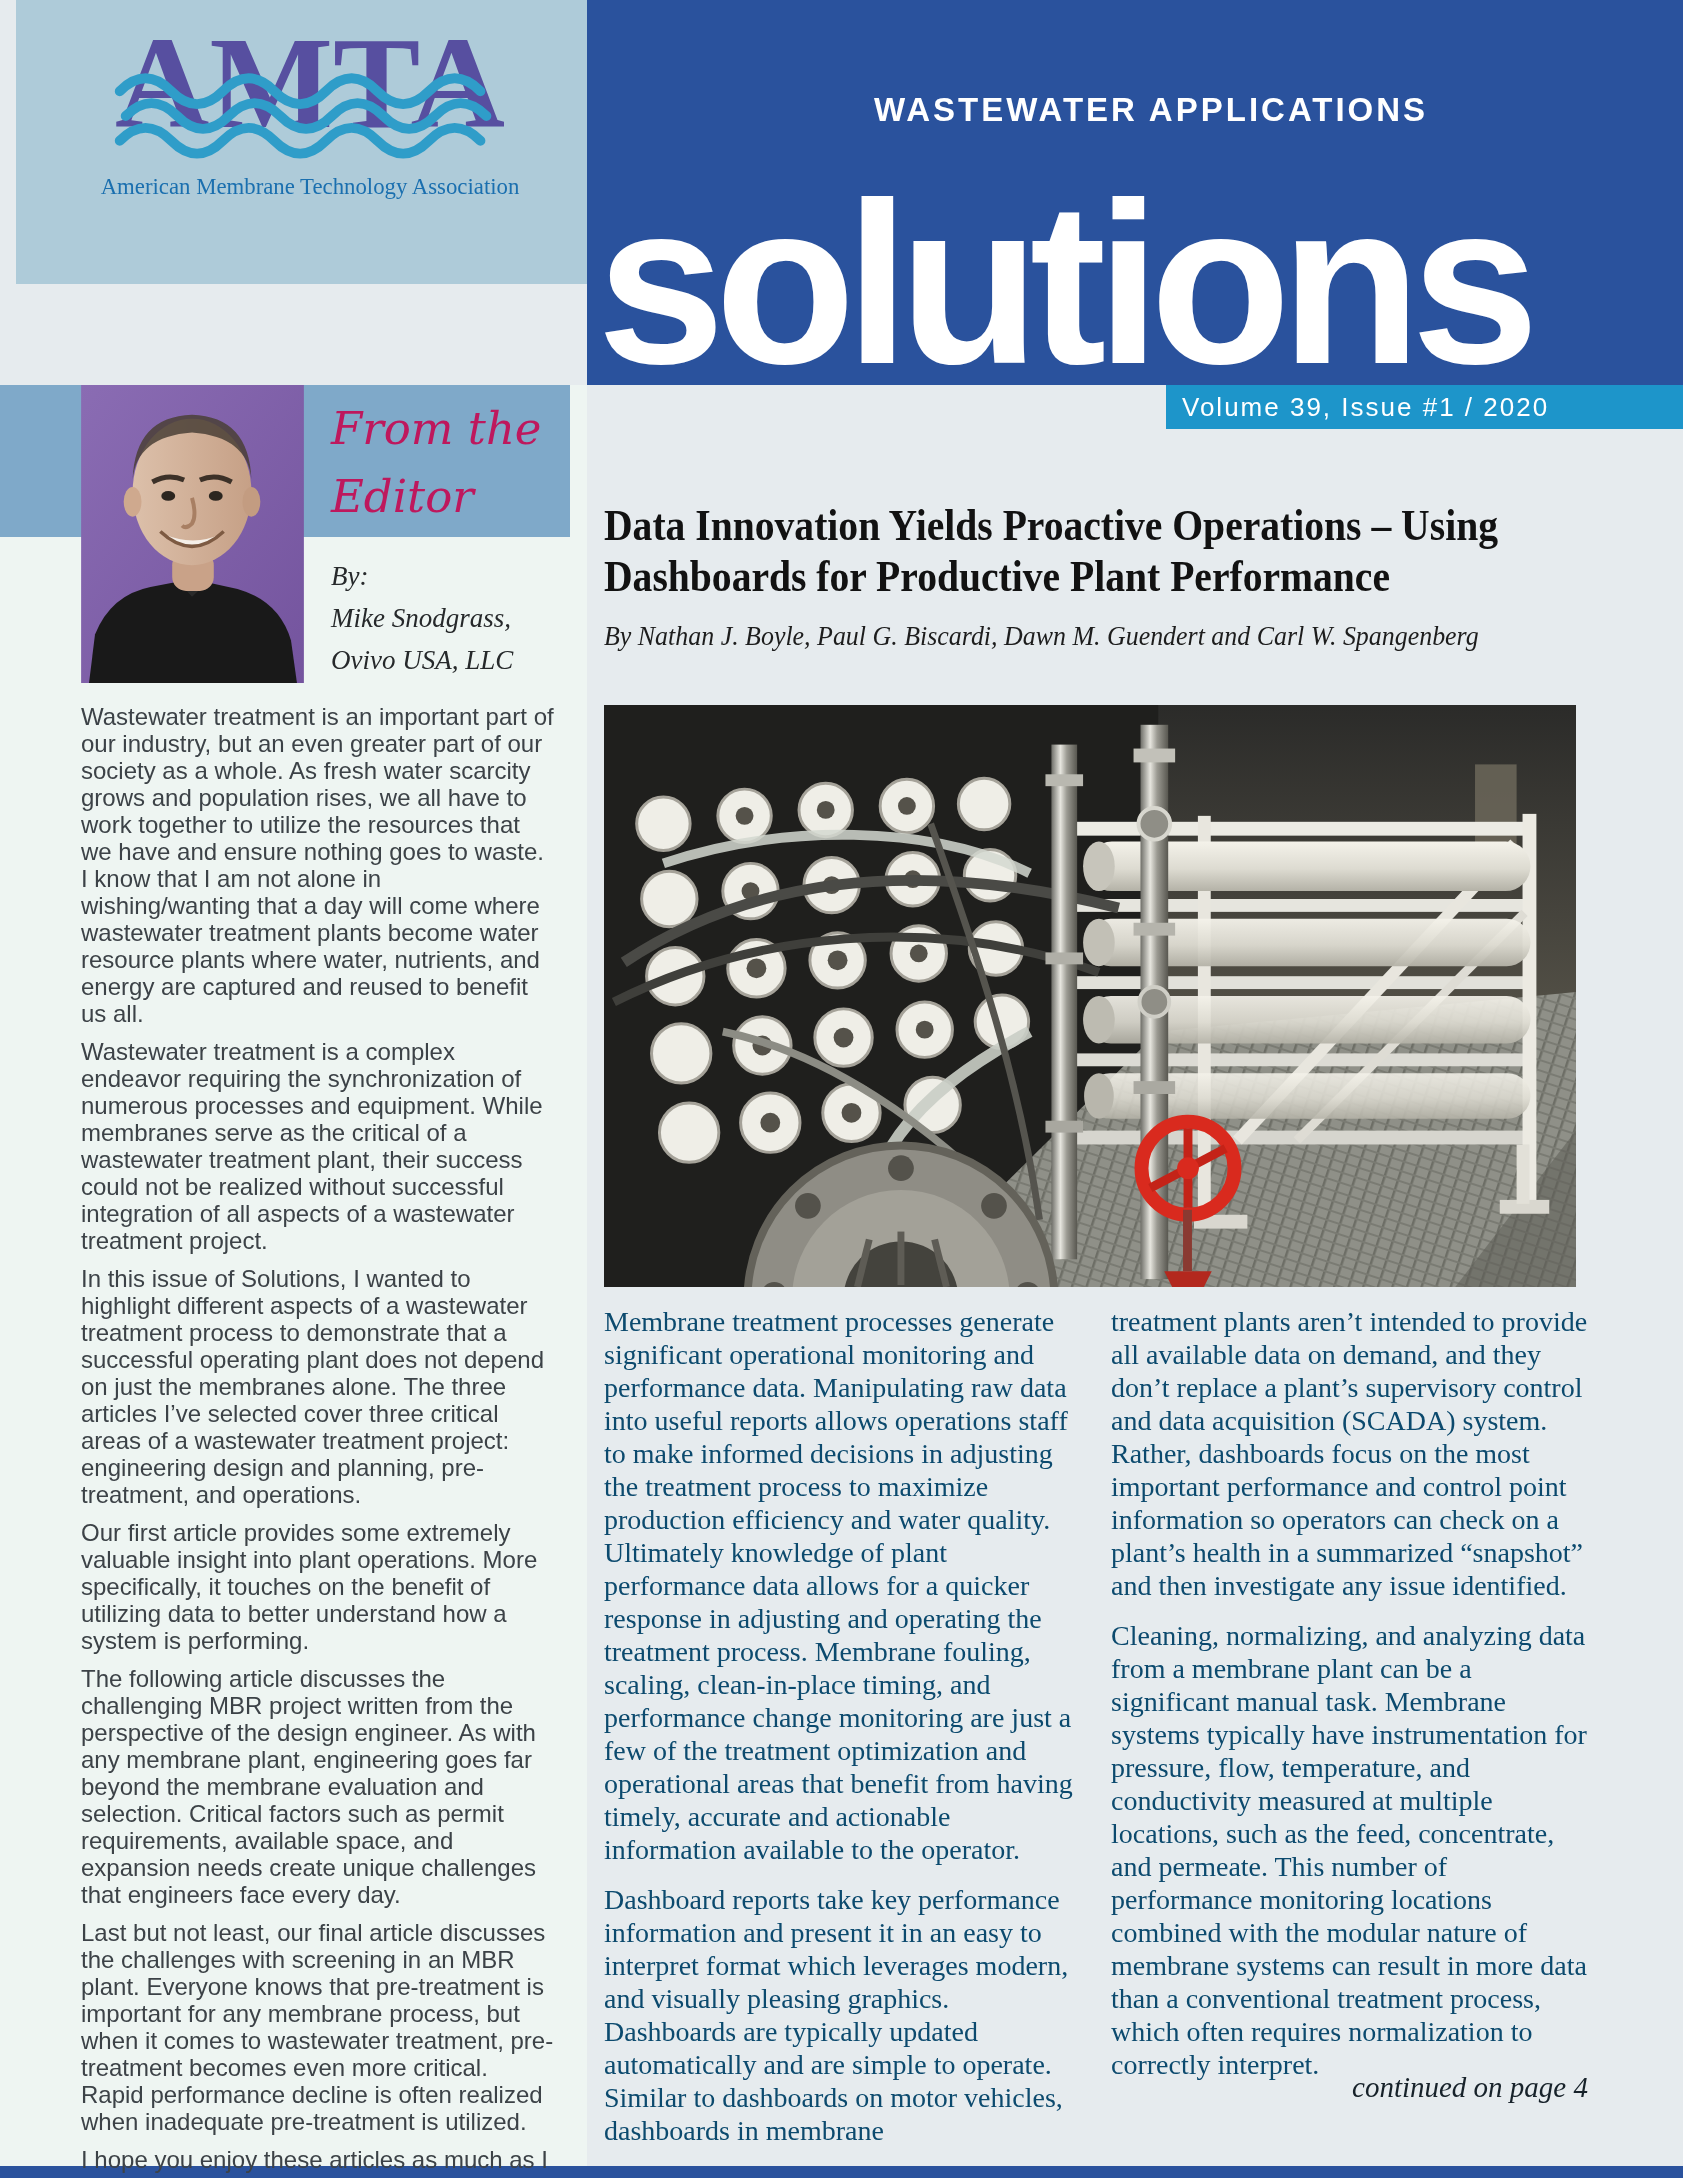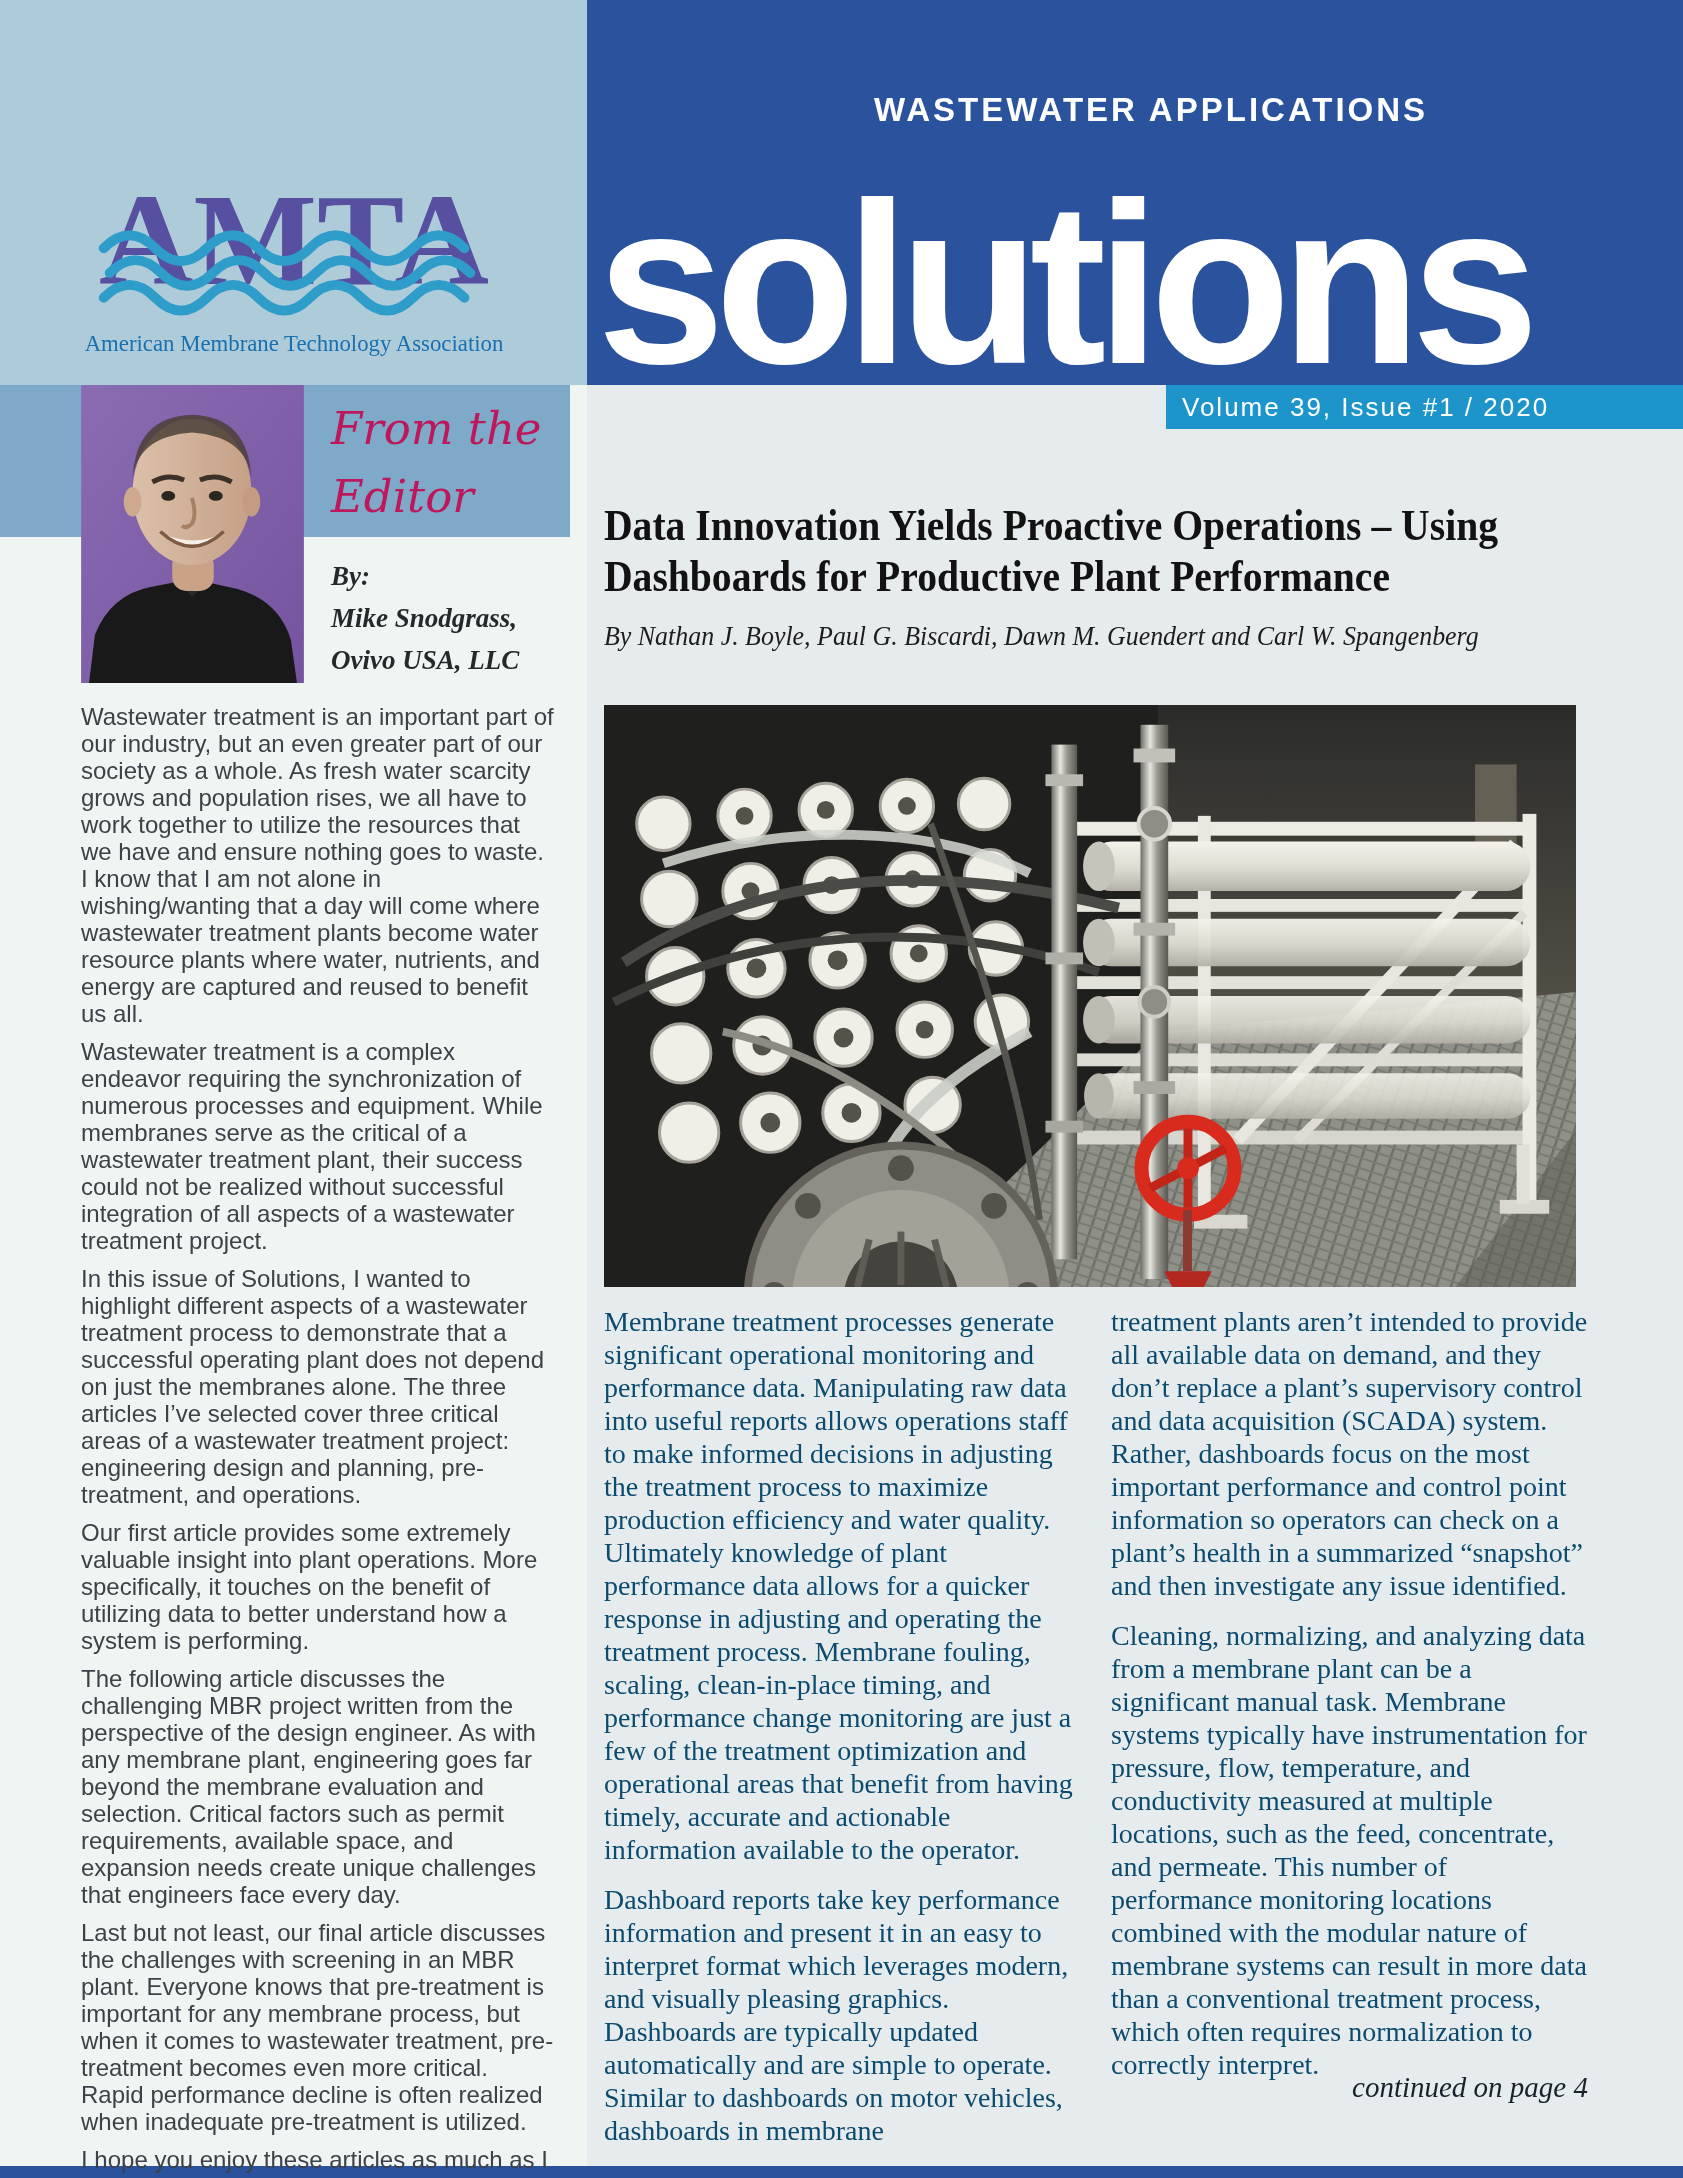--- a/index.html
+++ b/index.html
@@ -1,38 +1,38 @@
 <!DOCTYPE html>
 <html><head>
 <meta charset="utf-8">
 <style>
   html,body{margin:0;padding:0;background:#c8ccd0;}
   .page{position:relative;width:1683px;height:2178px;background:#e6ebee;overflow:hidden;
         font-family:"Liberation Sans",sans-serif;}
 
   
-  .logo-box{position:absolute;left:0;top:0;width:587px;height:385px;background:#aecbd9;
-            display:flex;align-items:flex-end;justify-content:center;}
+  .logo-box{position:absolute;left:16px;top:0;width:587px;height:284px;background:#aecbd9;
+            display:flex;align-items:flex-start;justify-content:center;}
   .masthead{position:absolute;left:587px;top:0;width:1096px;height:385px;background:#2a529d;padding-left:32px;}
   .kicker{position:absolute;left:0;right:0;top:91px;text-align:center;color:#ffffff;
           font-size:33px;font-weight:bold;letter-spacing:3px;}
   .solutions{position:absolute;left:10px;bottom:-14px;color:#ffffff;font-size:230px;
              font-weight:bold;letter-spacing:-10px;line-height:1;white-space:nowrap;}
   .issue-bar{position:absolute;left:1166px;top:385px;width:517px;height:44px;background:#1d95ca;
              color:#ffffff;font-size:26px;letter-spacing:2px;line-height:44px;
              padding-left:16px;box-sizing:border-box;z-index:5;}
 
   
   .left-col-bg{position:absolute;left:0;top:385px;width:587px;height:1793px;background:#eef5f2;}
   .editor-band{position:absolute;left:0;top:385px;width:570px;height:152px;background:#7fa9c9;}
   .editor-photo{position:absolute;left:81px;top:385px;width:223px;height:298px;z-index:3;}
   .fte{position:absolute;left:331px;top:395px;color:#be185d;z-index:4;
        font-family:"DejaVu Serif",serif;font-style:italic;font-size:45px;line-height:1.5;}
   .editor-by{position:absolute;left:331px;top:556px;color:#26292b;z-index:4;
-             font-family:"Liberation Serif",serif;font-style:italic;font-size:27px;line-height:1.55;font-weight:bold;}
+             font-family:"Liberation Serif",serif;font-style:italic;font-size:27px;line-height:1.55;}
   .editor-text{position:absolute;left:81px;top:703px;width:475px;color:#3c4247;
                font-size:24px;line-height:27px;z-index:3;}
   .editor-text p{margin:0 0 11px 0;}
 
   
   .article-title{position:absolute;left:604px;top:500px;color:#121212;z-index:2;
                  font-family:"Liberation Serif",serif;font-weight:bold;font-size:44px;
                  line-height:1.16;transform:scaleX(0.9);transform-origin:left top;}
   .article-title div{white-space:nowrap;}
   .article-byline{position:absolute;left:604px;top:621px;color:#1d1d1d;

